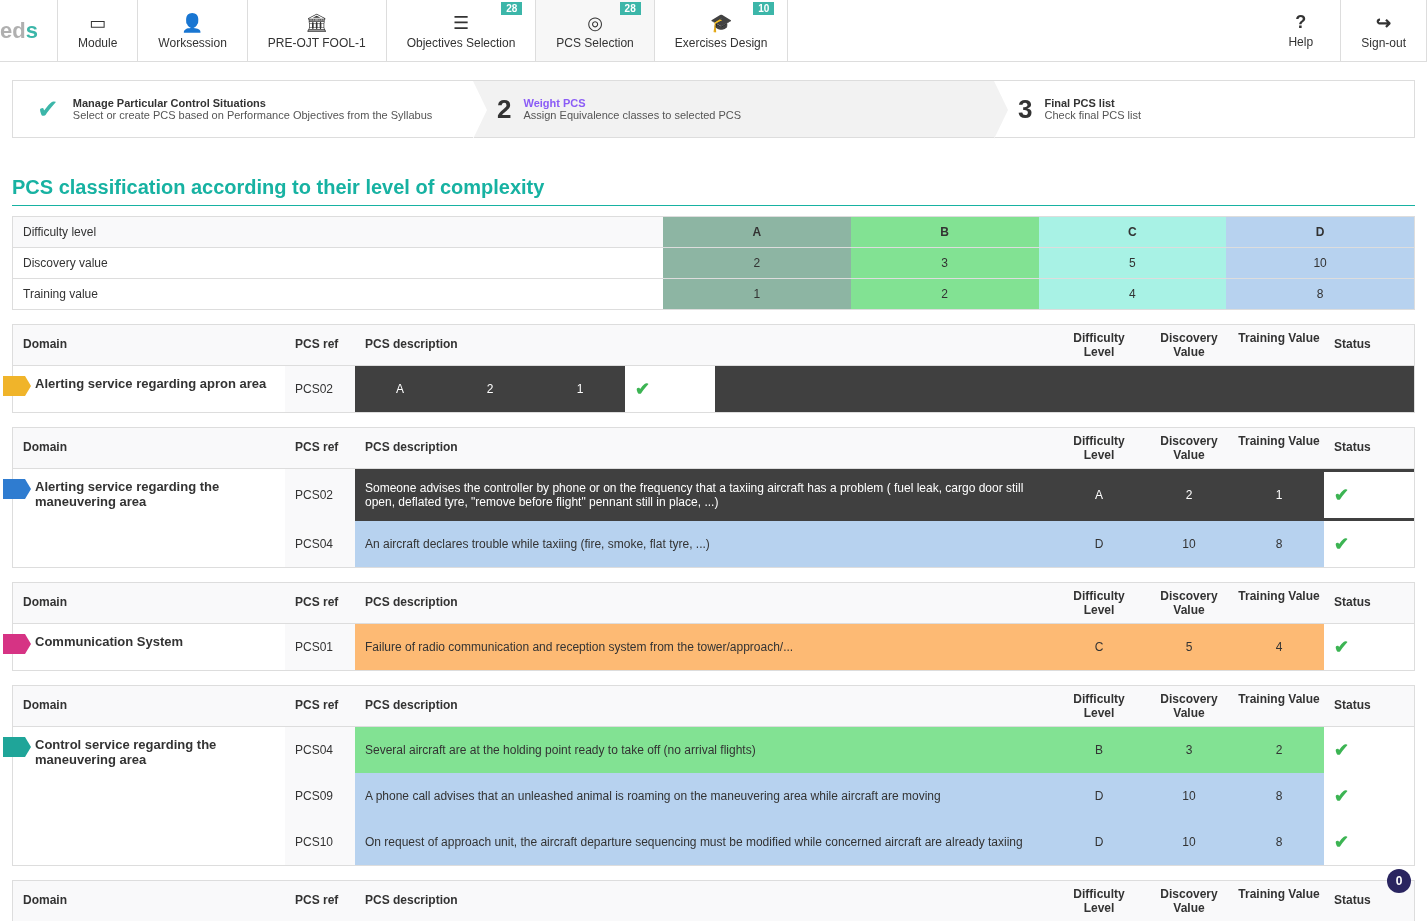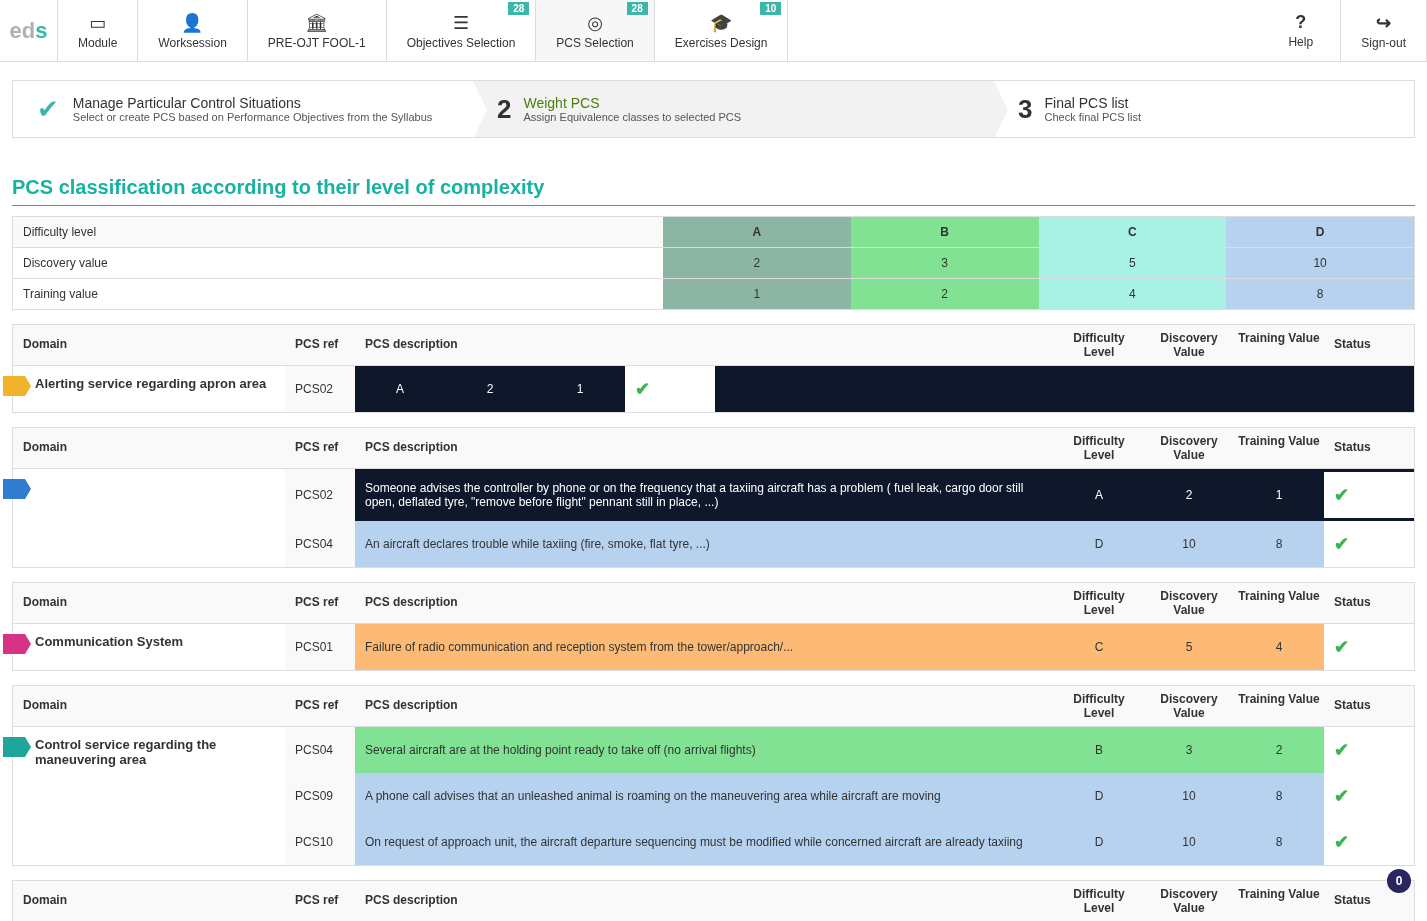--- a/index.html
+++ b/index.html
@@ -1,35 +1,35 @@
 <!DOCTYPE html>
 <html><head>
 <meta charset="utf-8">
 <style>
 *{box-sizing:border-box;margin:0;padding:0}
 body{font-family:'Segoe UI',Arial,sans-serif;font-size:13px;color:#333;background:#fff}
 .top-nav{display:flex;border-bottom:1px solid #ddd;height:62px;align-items:stretch}
-.nav-logo{width:58px;display:flex;align-items:center;justify-content:center;border-right:1px solid #ddd;font-size:22px;font-weight:700;color:#b0b0b0}
+.nav-logo{width:58px;display:flex;align-items:center;justify-content:flex-start;border-right:1px solid #ddd;font-size:22px;font-weight:700;color:#b0b0b0}
 .nav-logo .teal{color:#3cb6a9}
 .nav-item{display:flex;flex-direction:column;align-items:center;justify-content:center;padding:0 20px;border-right:1px solid #ddd;position:relative;cursor:pointer;min-width:80px}
 .nav-item.active{background:#f7f7f7}
 .nav-item .icon{font-size:18px;margin-bottom:2px;color:#333}
 .nav-item .label{font-size:12px;color:#333}
-.nav-badge{position:absolute;top:2px;right:6px;background:#3cb6a9;color:#fff;font-size:10px;padding:1px 5px;font-weight:600}
+.nav-badge{position:absolute;top:2px;right:13px;background:#3cb6a9;color:#fff;font-size:10px;padding:1px 5px;font-weight:600}
 .nav-spacer{flex:1}
 .nav-right{display:flex}
 .wizard{display:flex;margin:18px 12px 0;border:1px solid #ddd;height:58px}
 .wz-step{display:flex;align-items:center;padding:0 24px;position:relative}
 .wz-step.done{flex:0 0 460px}
 .wz-step.active{background:#f2f2f2;flex:1}
 .wz-step.future{flex:0 0 420px}
 .wz-check{color:#3cb6a9;font-size:26px;margin-right:14px}
 .wz-num{font-size:26px;font-weight:700;color:#333;margin-right:12px}
-.wz-txt .title{font-weight:400;color:#333;font-size:14px}
-.wz-step.active .wz-txt .title{color:#4d7c0f}
+.wz-txt .title{font-weight:700;color:#333;font-size:11px}
+.wz-step.active .wz-txt .title{color:#8b5cf6}
 .wz-txt .sub{font-size:11px;color:#555}
 .wz-arrow{position:absolute;right:-14px;top:0;width:0;height:0;border-top:29px solid transparent;border-bottom:29px solid transparent;z-index:2}
 .wz-step.done .wz-arrow{border-left:14px solid #fff}
 .wz-step.active .wz-arrow{border-left:14px solid #f2f2f2}
 .section-title{color:#17b2a2;font-size:20px;font-weight:600;margin:38px 12px 6px}
 .title-rule{height:1px;background:#17b2a2;margin:0 12px 10px}
 .summary-table{margin:0 12px;border:1px solid #ddd;border-bottom:none}
 .summary-row{display:flex;border-bottom:1px solid #ddd;font-size:12px}
 .summary-row .label-cell{flex:0 0 650px;padding:8px 10px}
 .summary-row.header-row .label-cell{background:#f9f9fa}
@@ -51,21 +51,21 @@
 .c-status{flex:0 0 90px;text-align:left}
 .hdr-row .c-lvl,.hdr-row .c-dv,.hdr-row .c-tv{padding:6px 4px;white-space:normal}
 .body-rows{display:flex}
 .domain-cell{flex:0 0 272px;display:flex;align-items:flex-start;padding:10px 10px 10px 0;position:relative}
 .flag{width:26px;height:20px;position:relative;margin-right:6px;flex-shrink:0;margin-left:-10px}
 .flag::before{content:"";position:absolute;left:0;top:0;width:22px;height:20px;background:var(--fc)}
 .flag::after{content:"";position:absolute;left:22px;top:0;width:0;height:0;border-left:6px solid var(--fc);border-top:10px solid transparent;border-bottom:10px solid transparent}
 .domain-label{font-weight:600;font-size:13px;color:#333}
 .rows-col{flex:1}
 .data-row{display:flex;font-size:12px;align-items:center;min-height:40px}
-.data-row.level-A{background:#0f172a;color:#fff}
+.data-row.level-A{background:#404040;color:#fff}
 .data-row.level-B{background:#82e293}
 .data-row.level-C{background:#fdba74}
 .data-row.level-D{background:#b7d2ef}
 .data-row .c-ref{background:#f9f9fa;color:#333;align-self:stretch;display:flex;align-items:center;padding:0 10px}
 .data-row .c-status{background:#fff}
 .check-icon{color:#3cb453;font-size:18px;font-weight:700}
 .float-badge{position:fixed;bottom:28px;right:16px;background:#2a2560;color:#fff;width:24px;height:24px;border-radius:50%;display:flex;align-items:center;justify-content:center;font-size:12px;font-weight:600}
 </style>
 </head>
 <body>
@@ -196,20 +196,21 @@
         <div class="cell c-ref">PCS ref</div>
         <div class="cell c-desc">PCS description</div>
         <div class="cell c-lvl">Difficulty Level</div>
         <div class="cell c-dv">Discovery Value</div>
         <div class="cell c-tv">Training Value</div>
         <div class="cell c-status">Status</div>
       </div>
       <div class="body-rows">
         <div class="domain-cell">
           <div class="flag" style="--fc: #2f7cd0;"></div>
+          <div class="domain-label">Alerting service regarding the maneuvering area</div>
         </div>
         <div class="rows-col">
           <div class="data-row level-A">
             <div class="cell c-ref">PCS02</div>
             <div class="cell c-desc">Someone advises the controller by phone or on the frequency that a taxiing aircraft has a problem ( fuel leak, cargo door still open, deflated tyre, "remove before flight" pennant still in place, ...)</div>
             <div class="cell c-lvl">A</div>
             <div class="cell c-dv">2</div>
             <div class="cell c-tv">1</div>
             <div class="cell c-status"><span class="check-icon">✔</span></div>
           </div>

